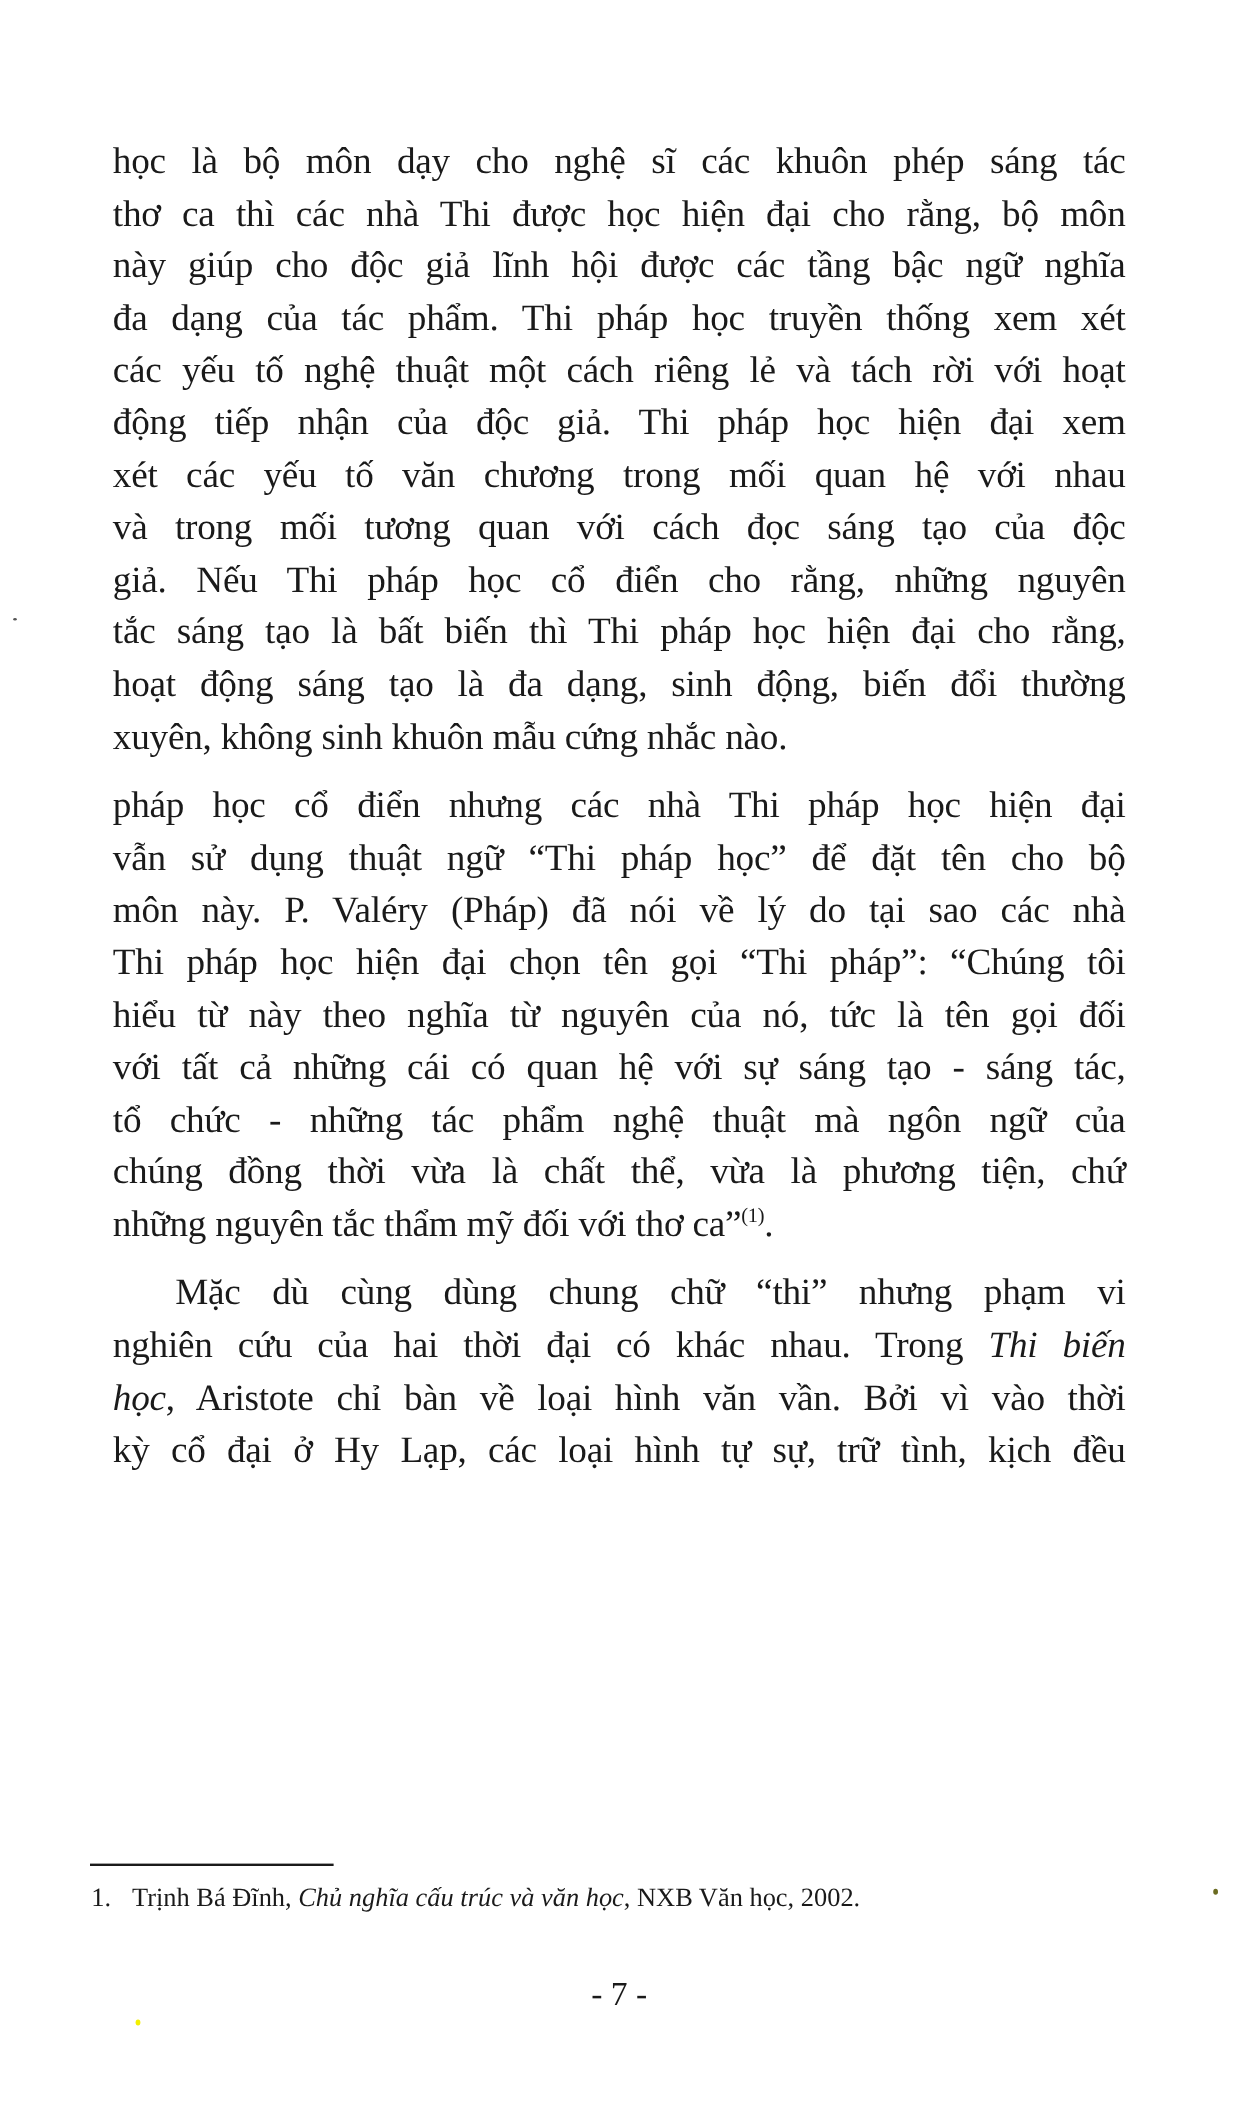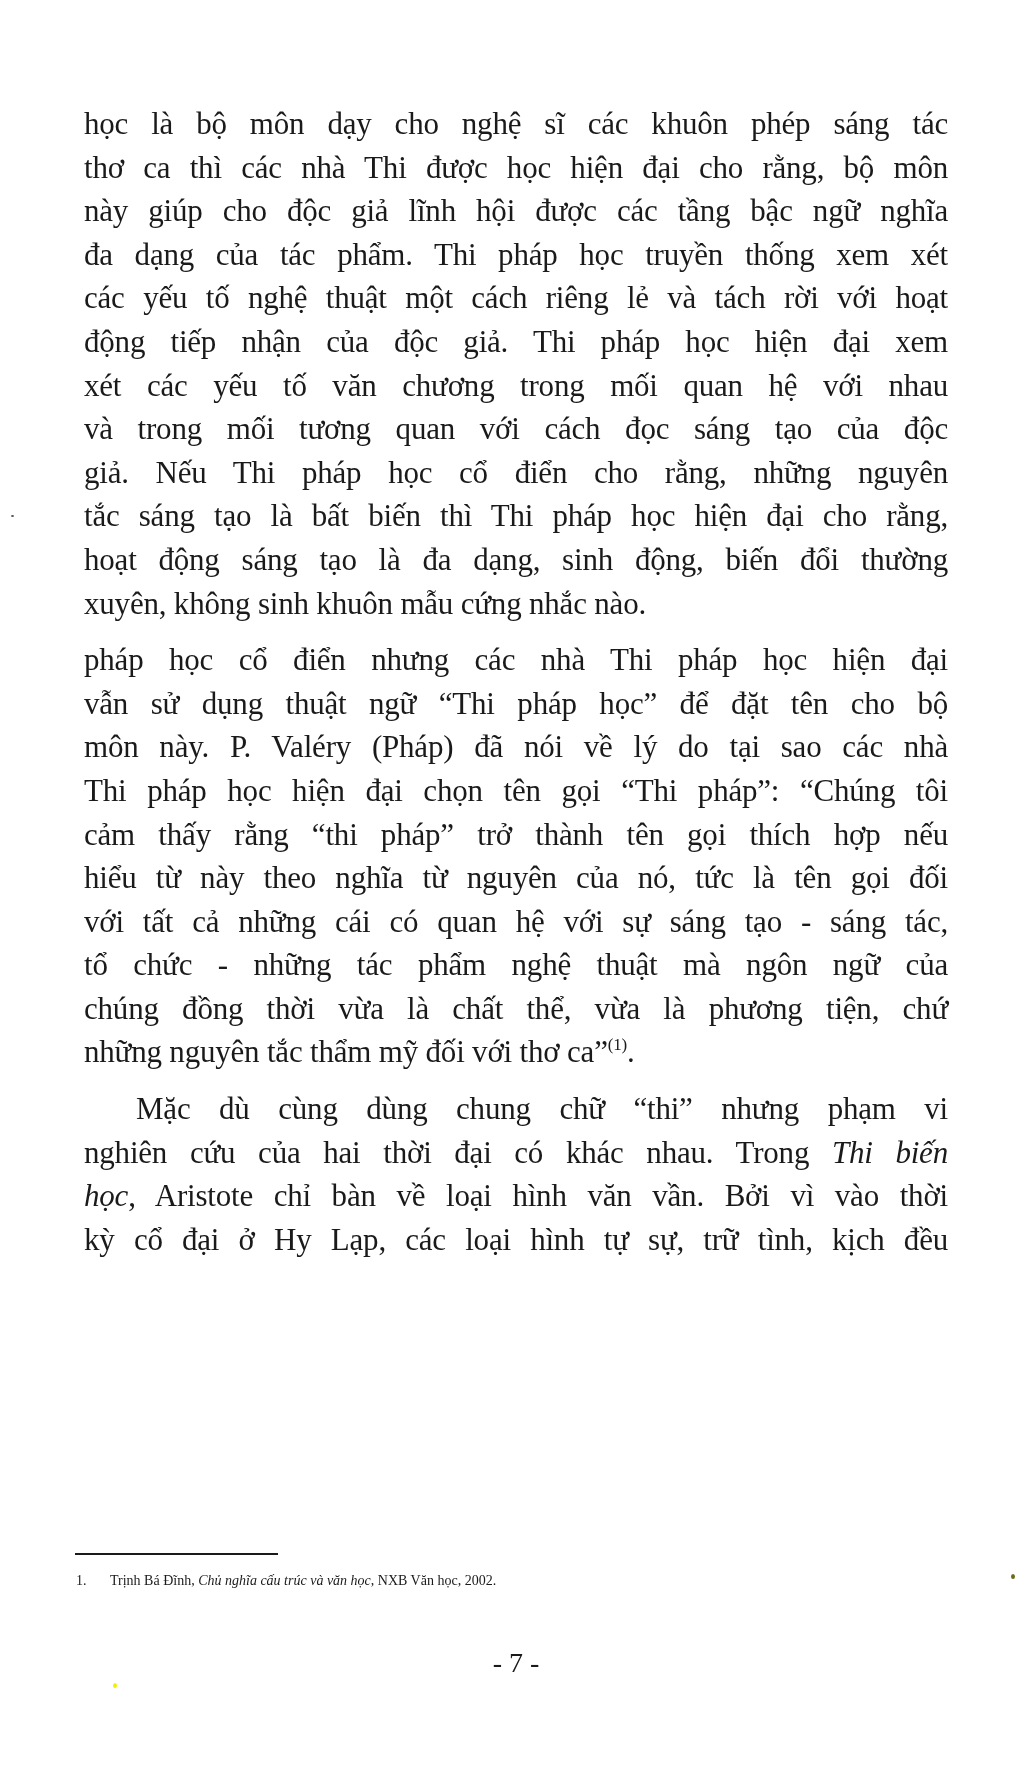--- a/index.html
+++ b/index.html
@@ -21,21 +21,21 @@
       width: 1032px;
       height: 1772px;
     }
     .text-block {
       position: absolute;
       left: 80px;
       top: 98px;
       width: 872px;
     }
     .para {
-      margin: 4px;
+      margin: 14px;
       font-size: 31px;
       line-height: 43.6px;
       text-align: justify;
       letter-spacing: -0.2px;
     }
     .para .line {
       display: block;
       text-align: justify;
       text-align-last: justify;
       white-space: nowrap;
@@ -72,21 +72,21 @@
       left: 75px;
       top: 1553px;
       width: 203px;
       height: 2px;
       background: #1a1a1a;
     }
     .footnote {
       position: absolute;
       left: 76px;
       top: 1568px;
-      font-size: 14px;
+      font-size: 22px;
       line-height: 26px;
       white-space: nowrap;
     }
     .footnote .fn-num {
       display: inline-block;
       width: 34px;
     }
     .page-number {
       position: absolute;
       left: 0;
@@ -121,21 +121,20 @@
       <span class="line"><span class="inner">tắc sáng tạo là bất biến thì Thi pháp học hiện đại cho rằng,</span></span>
       <span class="line"><span class="inner">hoạt động sáng tạo là đa dạng, sinh động, biến đổi thường</span></span>
       <span class="line last"><span class="inner">xuyên, không sinh khuôn mẫu cứng nhắc nào.</span></span>
     </p>
 
     <p class="para indent">
       <span class="line"><span class="inner">pháp học cổ điển nhưng các nhà Thi pháp học hiện đại</span></span>
       <span class="line"><span class="inner">vẫn sử dụng thuật ngữ “Thi pháp học” để đặt tên cho bộ</span></span>
       <span class="line"><span class="inner">môn này. P. Valéry (Pháp) đã nói về lý do tại sao các nhà</span></span>
       <span class="line"><span class="inner">Thi pháp học hiện đại chọn tên gọi “Thi pháp”: “Chúng tôi</span></span>
-      <span class="line"><span class="inner">cảm thấy rằng “thi pháp” trở thành tên gọi thích hợp nếu</span></span>
       <span class="line"><span class="inner">hiểu từ này theo nghĩa từ nguyên của nó, tức là tên gọi đối</span></span>
       <span class="line"><span class="inner">với tất cả những cái có quan hệ với sự sáng tạo - sáng tác,</span></span>
       <span class="line"><span class="inner">tổ chức - những tác phẩm nghệ thuật mà ngôn ngữ của</span></span>
       <span class="line"><span class="inner">chúng đồng thời vừa là chất thể, vừa là phương tiện, chứ</span></span>
       <span class="line last"><span class="inner"><span>những nguyên tắc thẩm mỹ đối với thơ ca”</span><sup class="fnref">(1)</sup><span>.</span></span></span>
     </p>
 
     <p class="para indent">
       <span class="line first"><span class="inner">Mặc dù cùng dùng chung chữ “thi” nhưng phạm vi</span></span>
       <span class="line"><span class="inner"><span>nghiên cứu của hai thời đại có khác nhau. Trong </span><em>Thi biến</em></span></span>

